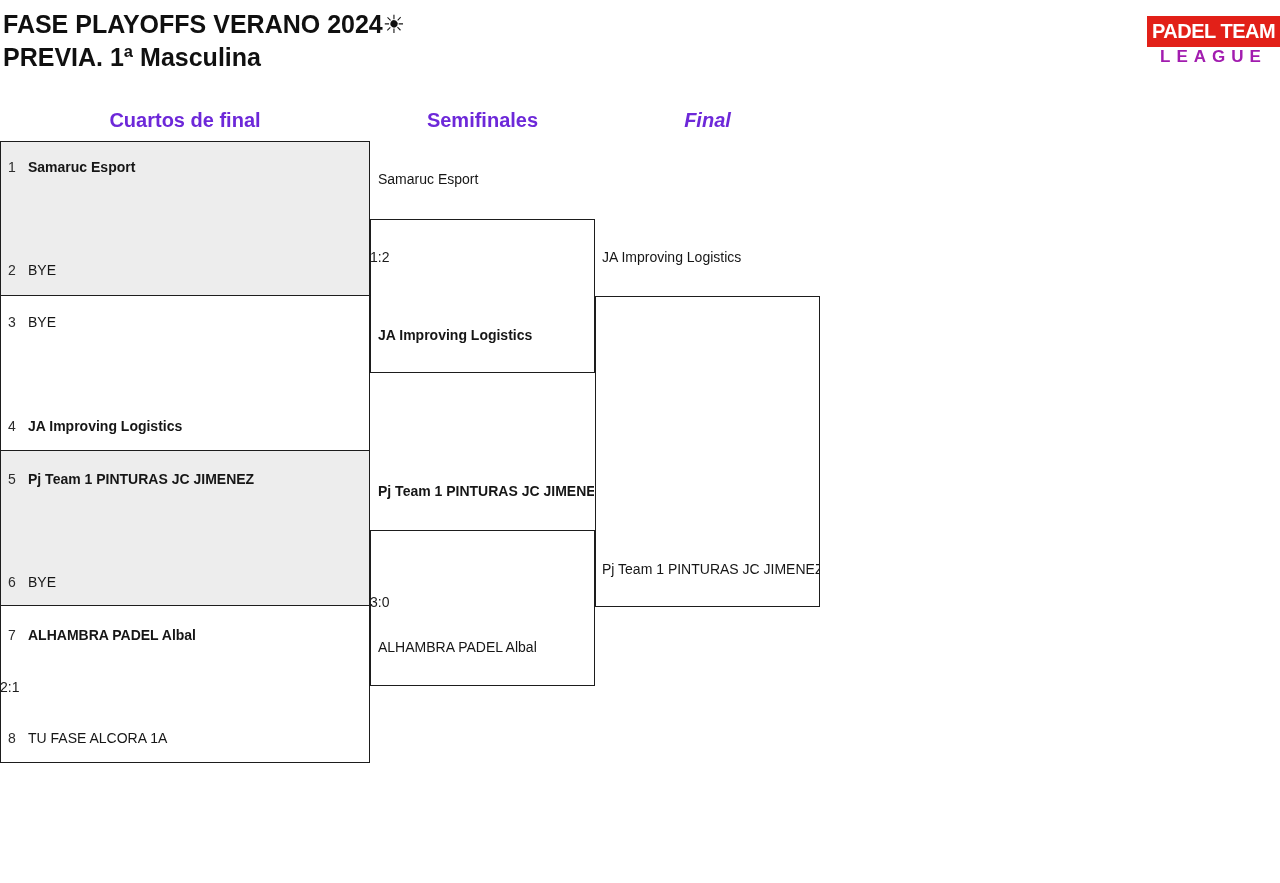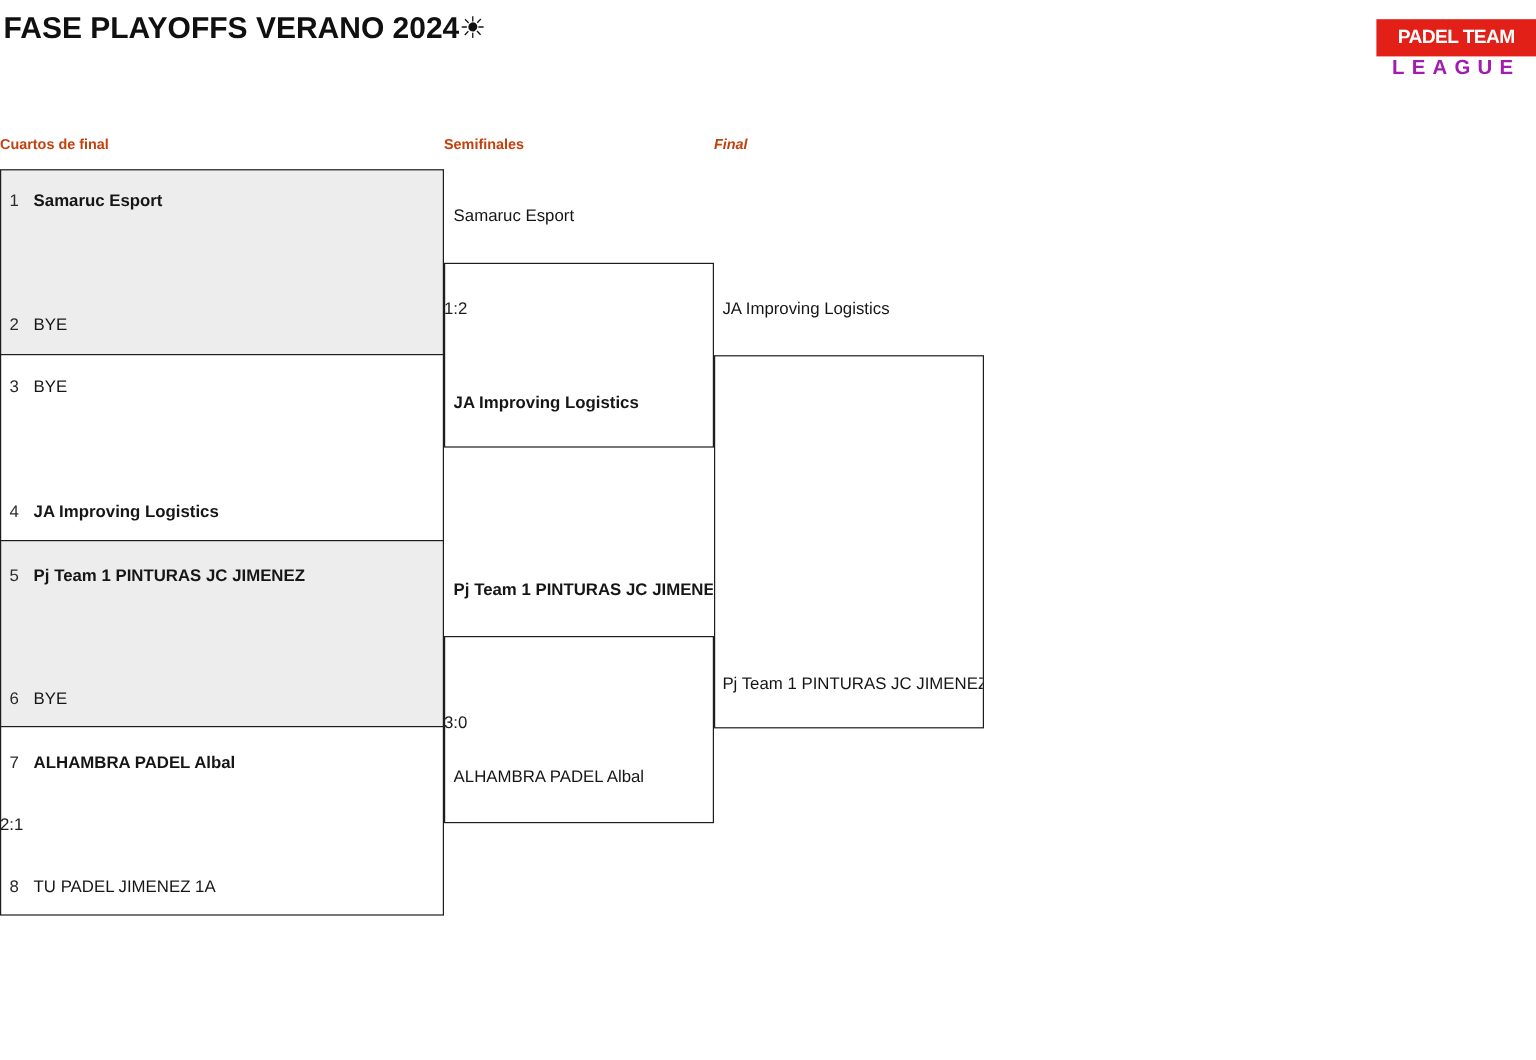--- a/index.html
+++ b/index.html
@@ -5,46 +5,47 @@
   html,body{margin:0;padding:0;background:#fff;}
   .stage{
     position:relative;width:1280px;height:883px;background:#ffffff;
     font-family:"Liberation Sans","DejaVu Sans",sans-serif;color:#161616;
     overflow:hidden;
   }
   
   .titles{position:absolute;left:3px;top:8px;}
   .title-line{font-size:25px;line-height:33px;font-weight:700;color:#101010;white-space:nowrap;}
   .logo{position:absolute;top:16px;right:0;width:133px;}
-  .logo-top{background:#e22018;color:#ffffff;font-weight:700;font-size:16px;height:31px;
+  .logo-top{background:#e22018;color:#ffffff;font-weight:700;font-size:20px;height:31px;
     line-height:31px;text-align:center;letter-spacing:-0.5px;white-space:nowrap;}
   .logo-bottom{color:#a21caf;font-weight:700;font-size:17px;height:18px;line-height:18px;
     text-align:center;letter-spacing:6px;margin-top:1px;white-space:nowrap;overflow:hidden;}
   
-  .col-header{position:absolute;top:110px;height:20px;line-height:20px;
-    font-size:12px;font-weight:700;color:#c2410c;}
+  .col-header{position:absolute;top:110px;height:20px;line-height:20px;text-align:center;
+    font-size:20px;font-weight:700;color:#6d28d9;}
   
   .box{position:absolute;border:1px solid #1d1d1d;box-sizing:border-box;background:transparent;}
   .box.gray{background:#ededed;}
   .box.white{background:#ffffff;}
   
   .row{position:absolute;height:20px;line-height:20px;font-size:14px;display:flex;
     align-items:center;white-space:nowrap;}
   .seed{width:20px;flex:none;font-weight:400;color:#2c2c2c;}
   .winner{font-weight:700;}
   .score{position:absolute;height:20px;line-height:20px;font-size:14px;text-align:left;color:#1c1c1c;}
   .clip{overflow:hidden;}
 </style>
 </head>
 <body>
 
 <div class="stage">
 
   <div class="titles">
     <div class="title-line">FASE PLAYOFFS VERANO 2024☀</div>
+    <div class="title-line">PREVIA. 1ª Masculina</div>
   </div>
 
   <div class="logo">
     <div class="logo-top">PADEL TEAM</div>
     <div class="logo-bottom">LEAGUE</div>
   </div>
 
   <div class="col-header" style="left:0;width:370px;">Cuartos de final</div>
   <div class="col-header" style="left:370px;width:225px;">Semifinales</div>
   <div class="col-header" style="left:595px;width:225px;font-style:italic;">Final</div>
@@ -86,21 +87,21 @@
     <span>BYE</span>
   </div>
 
   <div class="row" style="left:8px;top:625px;width:354px;">
     <span class="seed">7</span>
     <span class="winner">ALHAMBRA PADEL Albal</span>
   </div>
   <div class="score" style="left:0;top:677px;width:370px;">2:1</div>
   <div class="row" style="left:8px;top:728px;width:354px;">
     <span class="seed">8</span>
-    <span>TU PADEL JIMENEZ 1A</span>
+    <span>TU FASE ALCORA 1A</span>
   </div>
 
   <div class="row clip" style="left:378px;top:169px;width:215px;">
     <span>Samaruc Esport</span>
   </div>
   <div class="score" style="left:370px;top:247px;width:225px;">1:2</div>
   <div class="row clip" style="left:378px;top:325px;width:215px;">
     <span class="winner">JA Improving Logistics</span>
   </div>
 

